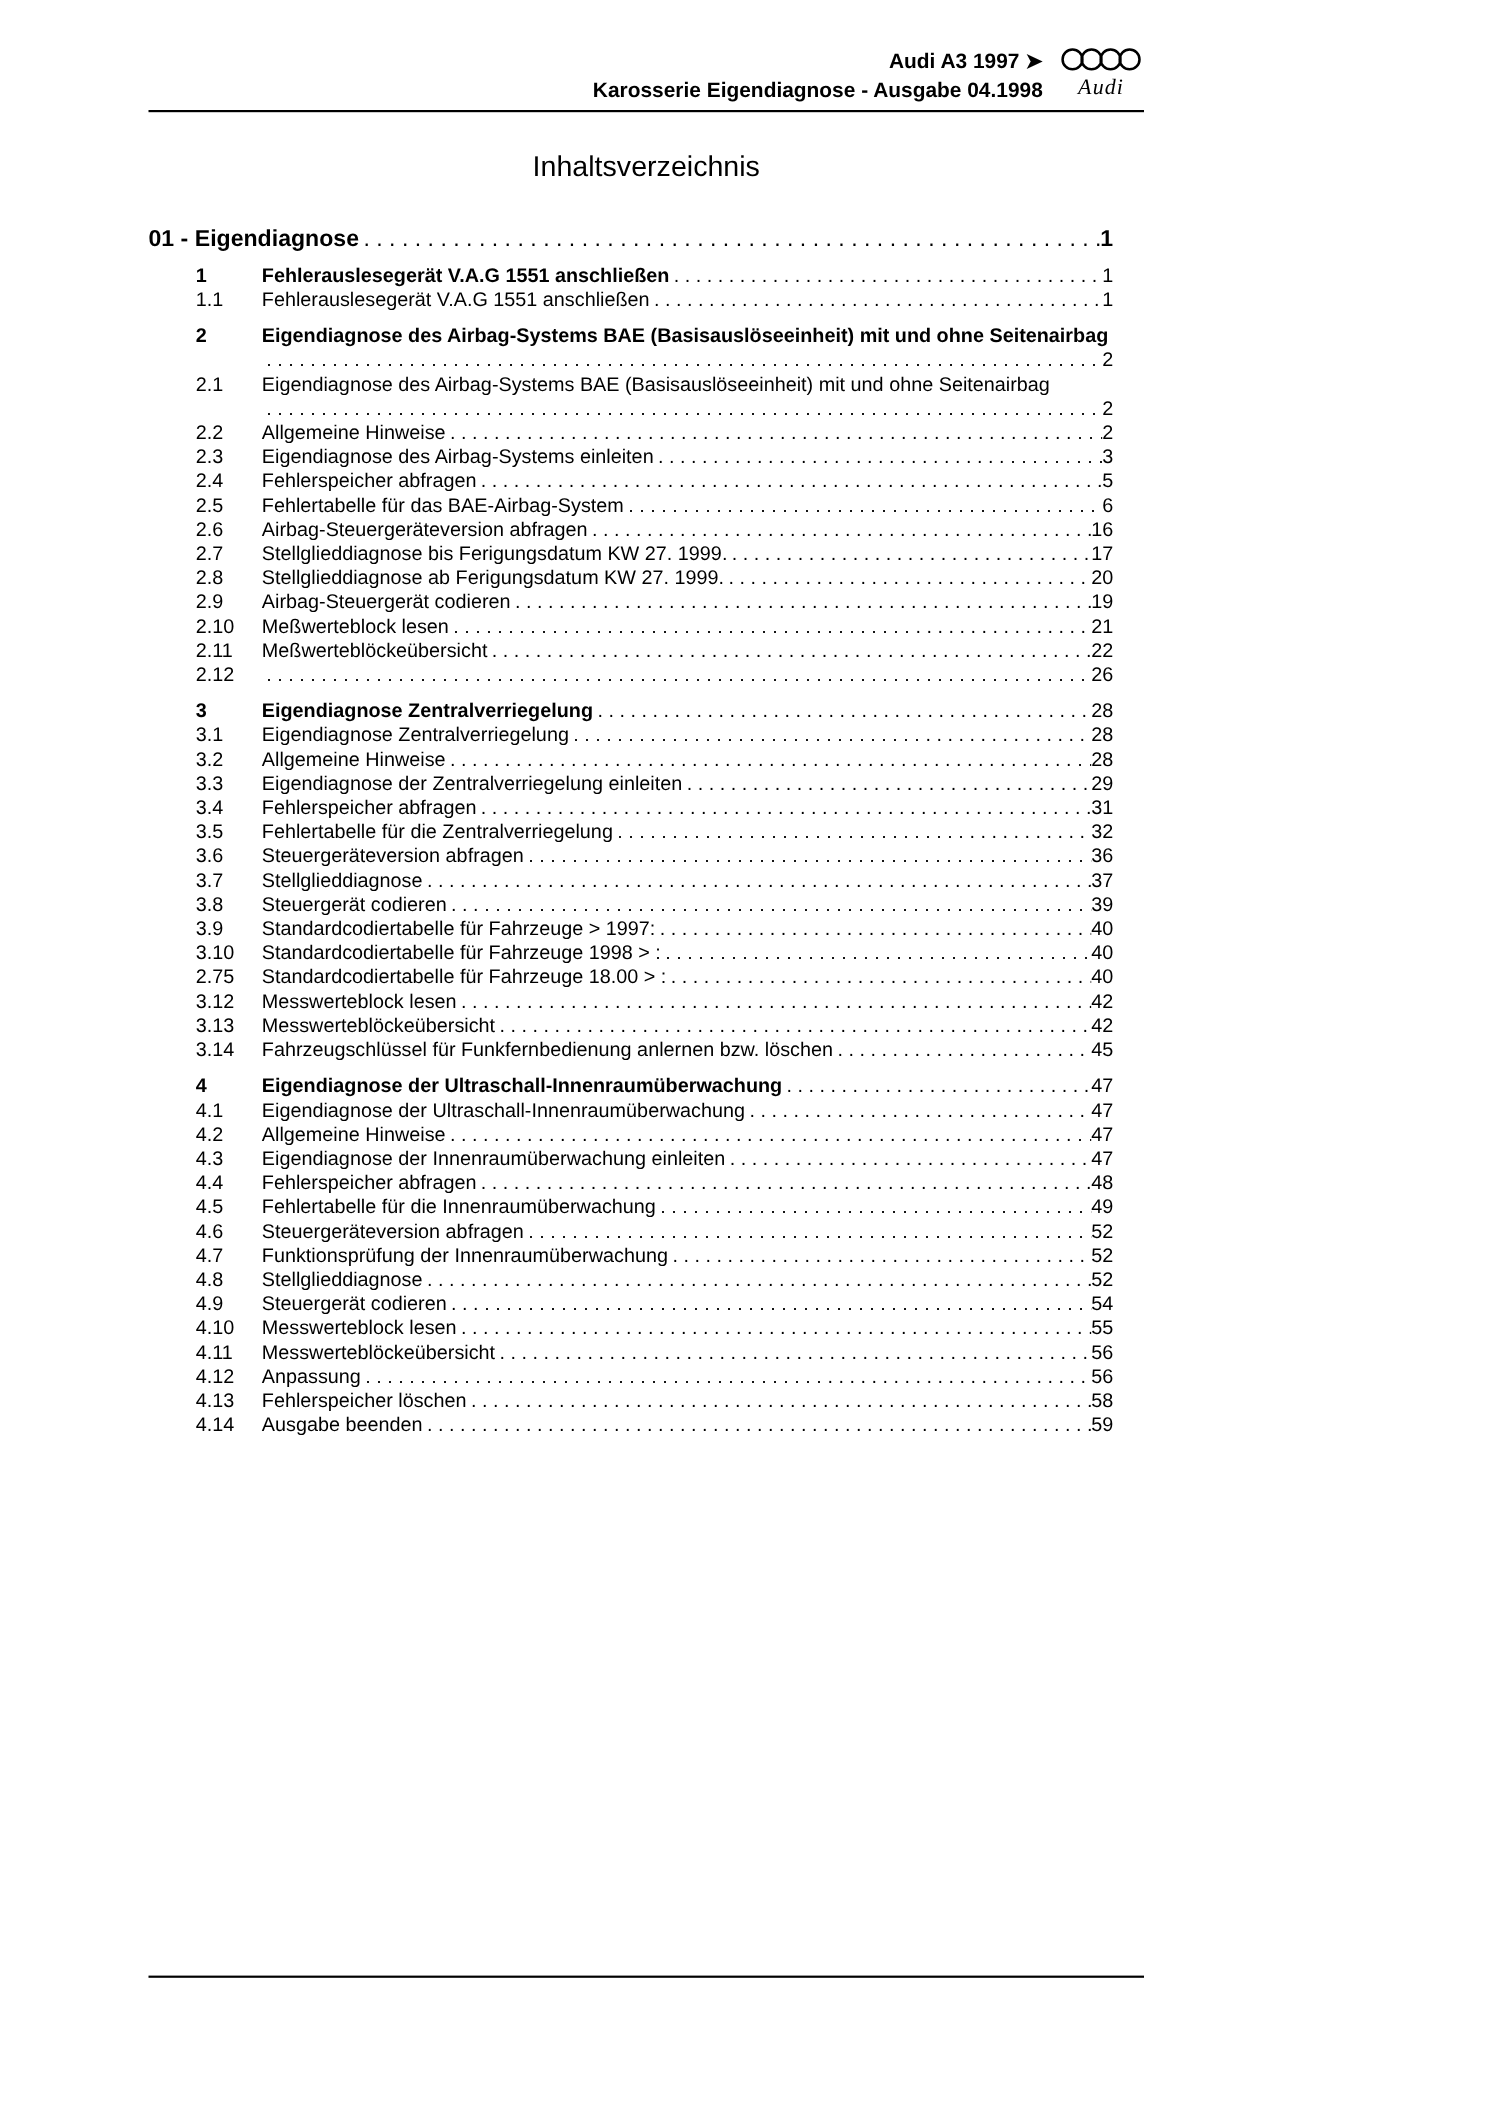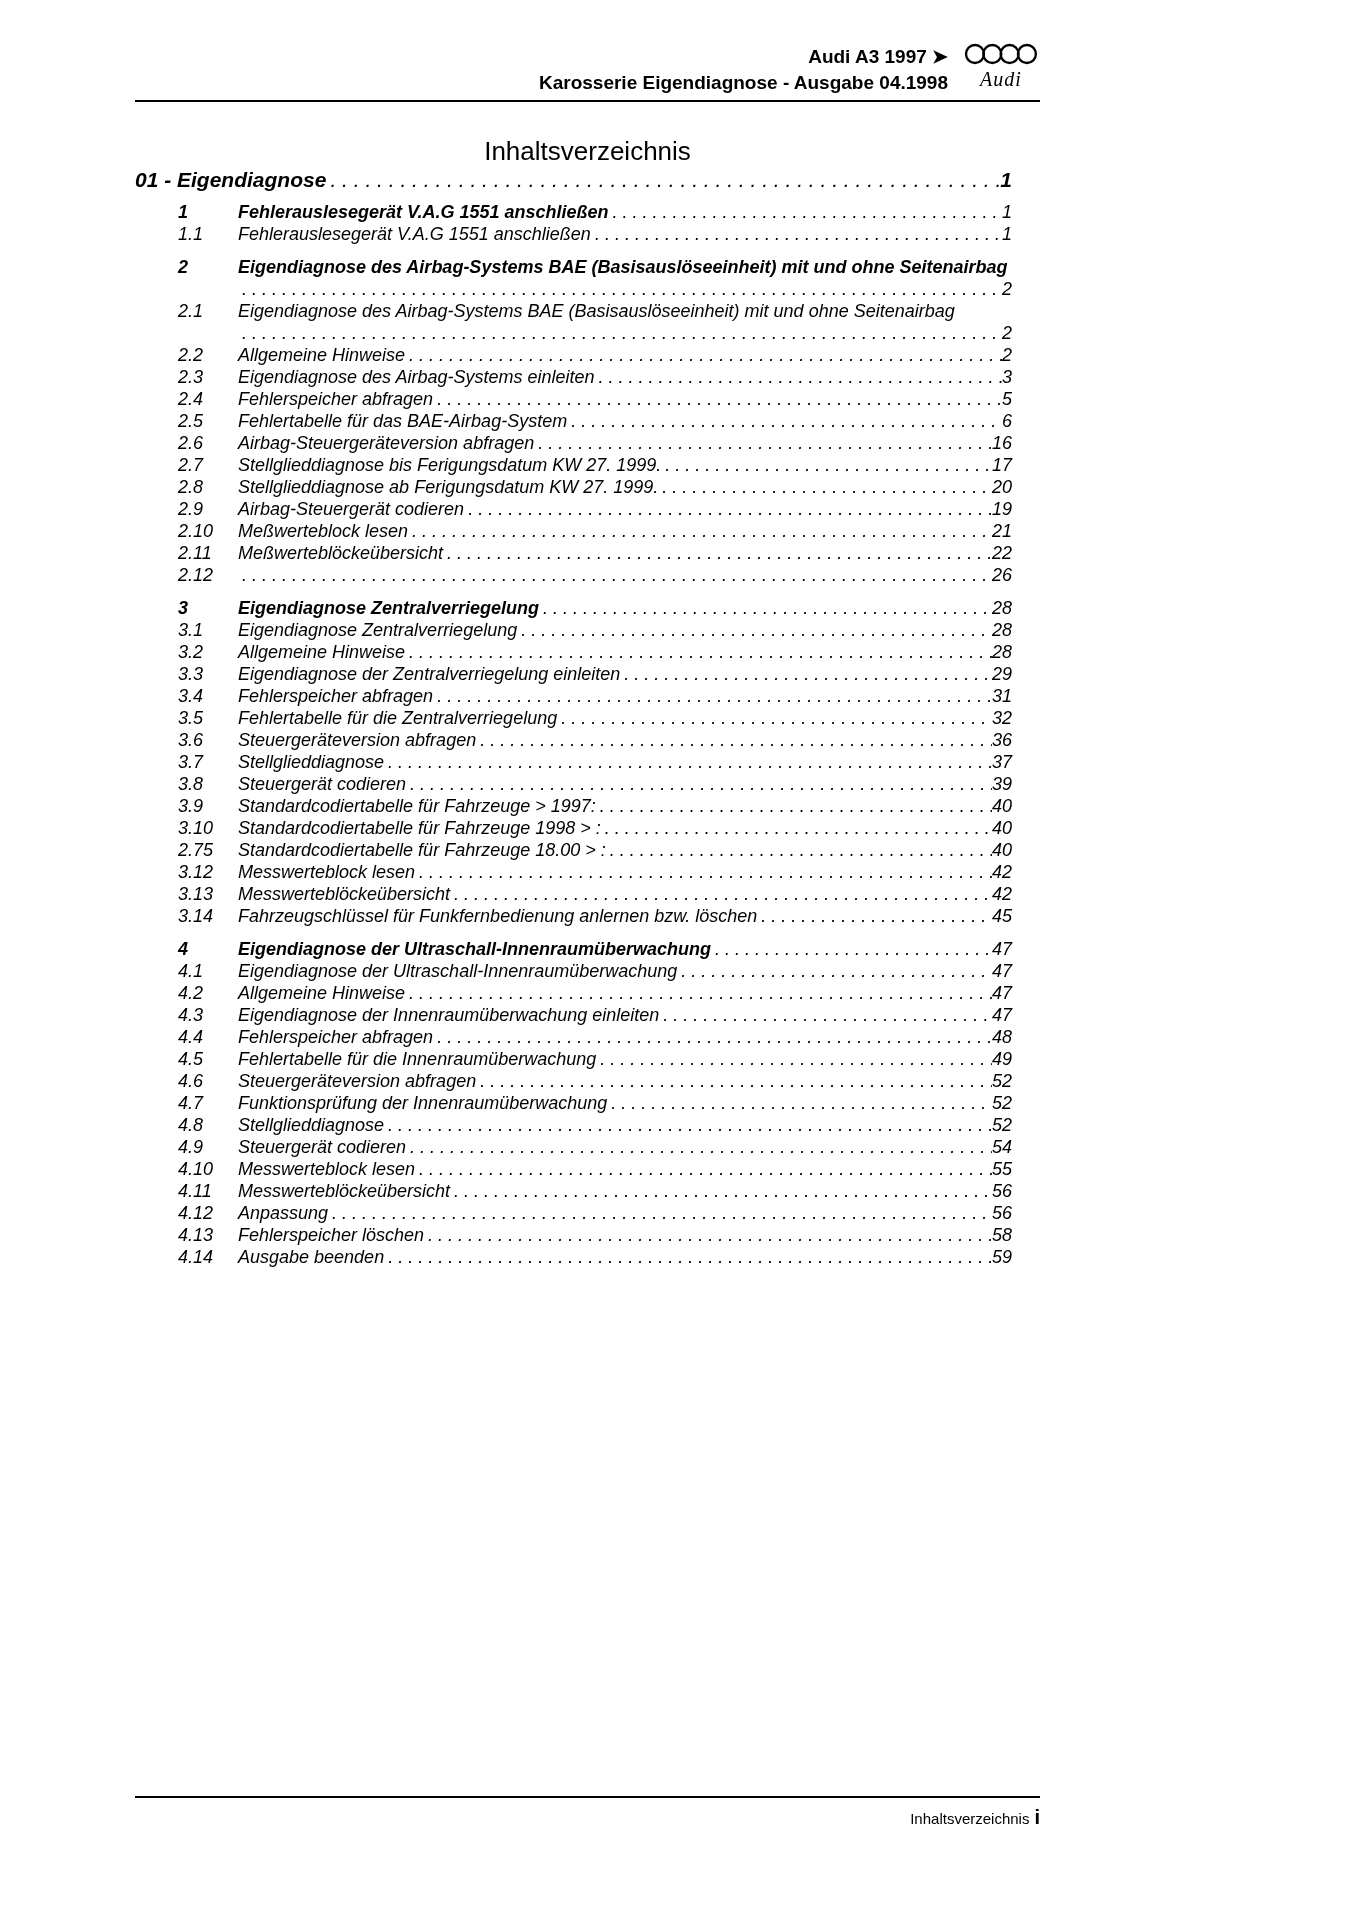--- a/index.html
+++ b/index.html
@@ -24,21 +24,21 @@
     font-family: "Liberation Serif", serif;
     font-style: italic; font-weight: normal;
     font-size: 20px; line-height: 22px; letter-spacing: 1px;
   }
   .header-rule { border-bottom: 2px solid #000; margin-top: 4px; }
 
   
   .page-title { font-size: 26px; font-weight: normal; text-align: center; margin-top: 34px; }
 
   
-  .toc { width: 877px; font-size: 18px; line-height: 22px; font-style: italic; }
+  .toc { margin-top: 38px; width: 877px; font-size: 18px; line-height: 22px; }
   .row { display: flex; align-items: baseline; }
   .toc-chapter { font-size: 21px; font-weight: bold; line-height: 26px; margin-bottom: 8px; }
   .entry { margin-left: 43px; }
   .row.gap { margin-top: 11px; }
   .row.bold .num, .row.bold .label, .row.bold .label-full { font-weight: bold; }
   .num { flex: none; width: 60px; }
   .label { flex: none; max-width: 700px; }
   .leader {
     flex: 1 1 auto;
     min-width: 10px;
@@ -370,17 +370,14 @@
             <span class="leader"> . . . . . . . . . . . . . . . . . . . . . . . . . . . . . . . . . . . . . . . . . . . . . . . . . . . . . . . . . . . . . . . . . . . . . . . . . . . . . . . . . . . . . . . . . . . . . . . . . . . . . . . . . . . . . . . . . . . . . . . . . . . . . . . . . . . . . . . . . . . . . . . . . . . . . . . . . . . . . . . . . . . . . . . . . . . . . . . . . . . . . . . . . . . . . . . . . . . . . . . . . . . . . . . . . . . . . . . . . . . .</span>
             <span class="pg">59</span>
           </div>
         </div>
     </div>
 
   </div>
 
   <footer class="doc-footer">
     <div class="footer-rule"></div>
-    <div class="footer-text">
-      <span>Inhaltsverzeichnis</span><span class="footer-page">i</span>
-    </div>
   </footer>
 </div>
 
 </body></html>

